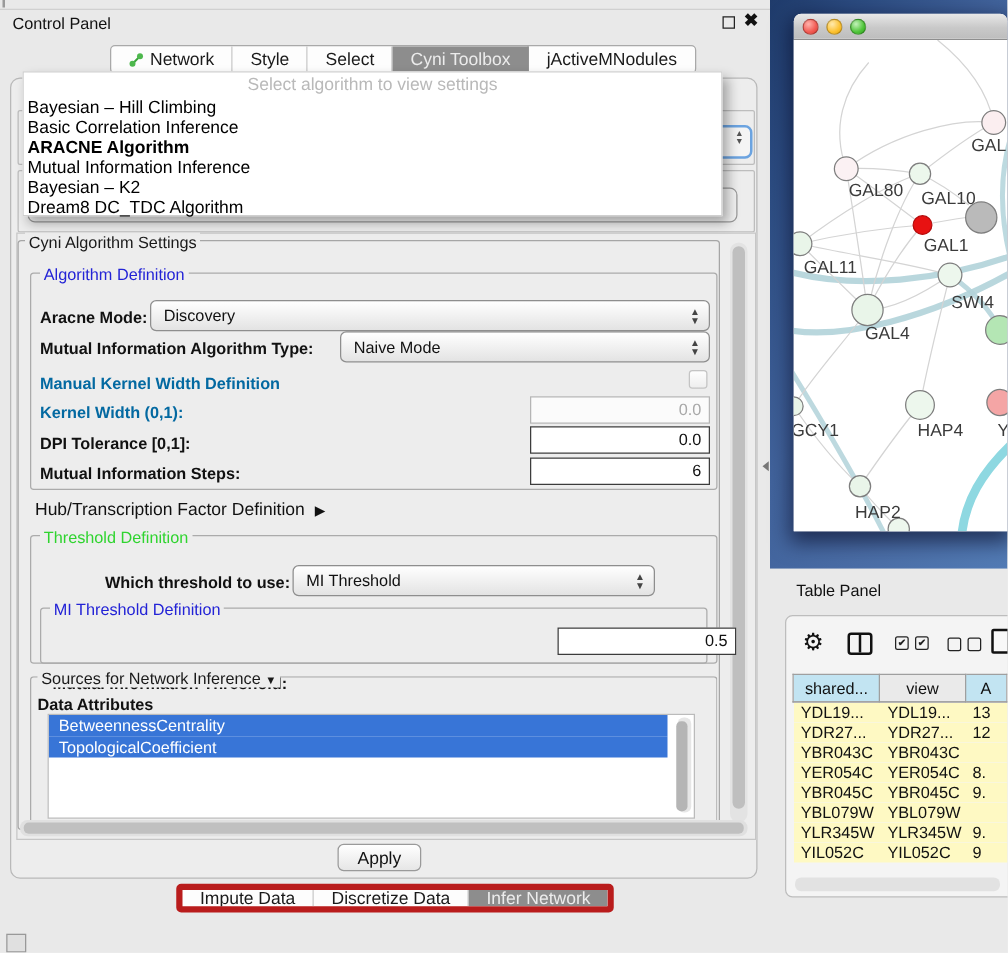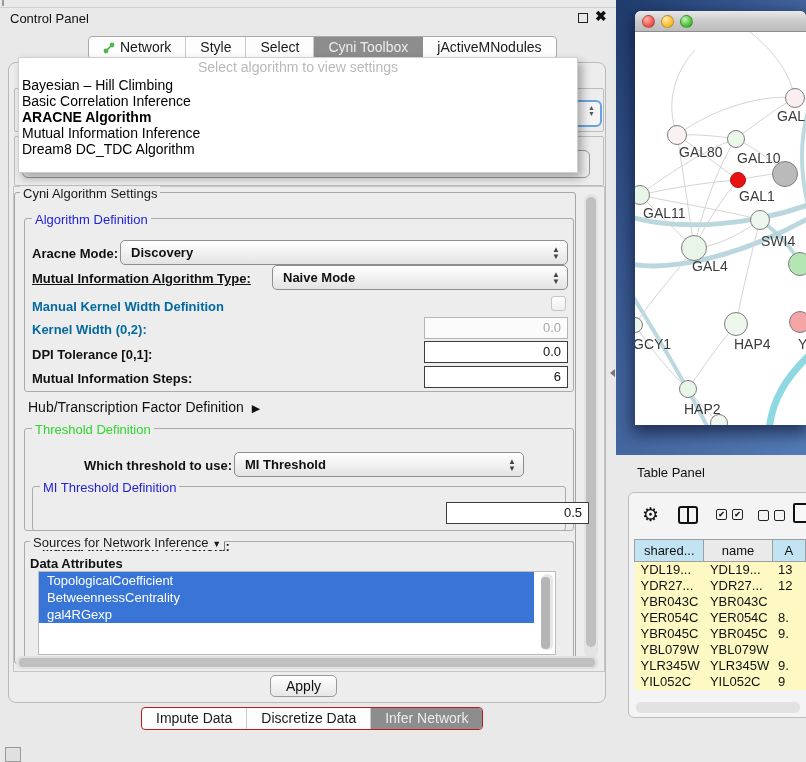--- a/index.html
+++ b/index.html
@@ -47,29 +47,29 @@
   #cyni-box-label { left:20px; top:186px; color:#1a1a1a; }
   
   #v-scroll { left:584px; top:194px; width:14px; height:464px; background:#e3e3e3; border-radius:7px; }
   #v-thumb { left:586px; top:197px; width:10px; height:450px; background:#bfbfbf; border-radius:5px; }
 
   #algdef-box { left:24px; top:218px; width:550px; height:174px; }
   #algdef-label { left:32px; top:212px; color:#2323d6; }
 
   .fldlabel { position:absolute; font-size:13px; font-weight:bold; color:#111; white-space:nowrap; }
   .fldlabel.disabled { color:#0369a1; }
-  .combo { position:absolute; border:1px solid #8e8e8e; border-radius:5px; background:linear-gradient(#ffffff,#e3e3e3); font-size:13px; color:#111; padding-left:10px;font-weight:bold; }
+  .combo { position:absolute; border:1px solid #8e8e8e; border-radius:5px; background:linear-gradient(#ffffff,#e3e3e3); font-size:13px; color:#111; padding-left:10px; }
   .combo .spin { position:absolute; right:7px; top:50%; transform:translateY(-50%); font-size:8px; line-height:7px; color:#444; text-align:center; }
   .tfield { position:absolute; background:#fff; font-size:13px; text-align:right; padding-right:6px; color:#111; }
   .tfield.dark { border:1.5px solid #3c3c3c; }
   .tfield.lite { border:1px solid #b5b5b5; background:#fbfbfb; color:#a8a8a8; }
 
   #aracne-label { left:32px; top:246px;text-align:center; }
   #aracne-combo { left:120px; top:240px; width:448px; height:25px; line-height:23px; }
-  #mitype-label { left:32px; top:271px;text-decoration:underline; }
+  #mitype-label { left:32px; top:271px; }
   #mitype-combo { left:272px; top:265px; width:296px; height:25px; line-height:23px; }
   #manual-label { left:32px; top:299px; }
   #manual-check { left:551px; top:296px; width:15px; height:15px; border:1px solid #c4c4c4; border-radius:3px; background:linear-gradient(#fefefe,#eeeeee); }
   #kernel-label { left:32px; top:322px; }
   #kernel-field { left:424px; top:317px; width:144px; height:22px; line-height:20px; }
   #dpi-label { left:32px; top:347px; }
   #dpi-field { left:424px; top:341px; width:144px; height:22px; line-height:19px; }
   #misteps-label { left:32px; top:371px; }
   #misteps-field { left:424px; top:366px; width:144px; height:22px; line-height:19px; }
 
@@ -92,21 +92,21 @@
   #attr-list { left:38px; top:571px; width:518px; height:84px; background:#fff; border:1px solid #bbb; overflow:hidden; }
   .attr-item { height:17px; line-height:17px; font-size:13px; color:#fff; padding-left:8px; width:495px; }
   #attr-scroll { position:absolute; right:2px; top:2px; width:11px; height:76px; background:#e6e6e6; border-radius:5px; }
   #attr-thumb { position:absolute; right:3px; top:3px; width:9px; height:72px; background:#b5b5b5; border-radius:4px; }
 
   #h-scroll { left:16px; top:656px; width:582px; height:13px; background:#e0e0e0; border-radius:6px; }
   #h-thumb { left:19px; top:658px; width:576px; height:9px; background:#c0c0c0; border-radius:4px; }
 
   #apply-btn { left:270px; top:675px; width:67px; height:22px; border:1px solid #9a9a9a; border-radius:5px; background:linear-gradient(#ffffff,#e6e6e6); font-size:14px; color:#111; text-align:center; line-height:20px; }
 
-  #bottom-tabs { left:141px; top:707px; height:23px; display:flex; background:#fdfdfd; border:1px solid #b91c1c; border-radius:4px; overflow:hidden; }
+  #bottom-tabs { left:141px; top:707px; height:23px; display:flex; background:#fdfdfd; border:5px solid #b91c1c; border-radius:4px; overflow:hidden; }
 
   #bl-icon { left:5px; top:747px; width:16px; height:15px; border:1.5px solid #999; background:#e0e0e0; }
   #splitter-arrow { left:610px; top:369px; width:0; height:0; border-top:4px solid transparent; border-bottom:4px solid transparent; border-right:5px solid #777; }
 
   
   #desktop { left:616px; top:0; width:190px; height:455px; background:linear-gradient(115deg,#1f3b6b 0%,#2c4c82 18%,#41639c 45%,#4a6da6 70%,#527bb5 100%); }
   #net-window { position:absolute; left:19px; top:11px; width:171px; height:414px; border-radius:6px 6px 0 0; background:#fff; box-shadow:0 6px 16px 3px rgba(0,0,25,0.55); }
   #net-titlebar { position:absolute; left:0; top:0; width:171px; height:21px; border-radius:6px 6px 0 0; background:linear-gradient(#e8e8e8,#c9c9c9 55%,#bdbdbd); border-bottom:1px solid #8e8e8e; }
   .tl { position:absolute; top:4px; width:13px; height:13px; border-radius:50%; border:1px solid rgba(0,0,0,0.25); }
   #tl-red { left:7px; background:radial-gradient(circle at 35% 30%,#ffb3ad,#f25a52 60%,#d43b32); }
@@ -174,20 +174,21 @@
       <span class="mini-spin">▲<br>▼</span>
     </div>
   <div id="ghost-combo2" class="abs"></div>
 
   <div id="algo-dropdown" class="abs">
     <div id="algo-placeholder">Select algorithm to view settings</div>
   <div class="dd-item">Bayesian – Hill Climbing</div>
       <div class="dd-item">Basic Correlation Inference</div>
       <div class="dd-item bold">ARACNE Algorithm</div>
       <div class="dd-item">Mutual Information Inference</div>
+      <div class="dd-item">Bayesian – K2</div>
       <div class="dd-item">Dream8 DC_TDC Algorithm</div>
     </div>
 
   <div id="settings-wrap" class="abs"></div>
   <div id="cyni-box" class="gbox"></div>
   <div id="cyni-box-label" class="gbox-label">Cyni Algorithm Settings</div>
   <div id="v-scroll" class="abs"></div>
   <div id="v-thumb" class="abs"></div>
 
   <div id="algdef-box" class="gbox"></div>
@@ -195,21 +196,21 @@
 
   <div id="aracne-label" class="fldlabel">Aracne Mode:</div>
   <div id="aracne-combo" class="combo"><span>Discovery</span><span class="spin">▲<br>▼</span></div>
 
   <div id="mitype-label" class="fldlabel">Mutual Information Algorithm Type:</div>
   <div id="mitype-combo" class="combo"><span>Naive Mode</span><span class="spin">▲<br>▼</span></div>
 
   <div id="manual-label" class="fldlabel disabled">Manual Kernel Width Definition</div>
   <div id="manual-check" class="abs"></div>
 
-  <div id="kernel-label" class="fldlabel disabled">Kernel Width (0,2):</div>
+  <div id="kernel-label" class="fldlabel disabled">Kernel Width (0,1):</div>
   <div id="kernel-field" class="tfield lite">0.0</div>
 
   <div id="dpi-label" class="fldlabel">DPI Tolerance [0,1]:</div>
   <div id="dpi-field" class="tfield dark">0.0</div>
 
   <div id="misteps-label" class="fldlabel">Mutual Information Steps:</div>
   <div id="misteps-field" class="tfield dark">6</div>
 
   <div id="hub-row" class="abs"><span>Hub/Transcription Factor Definition</span><span id="hub-arrow">▶</span></div>
 
@@ -221,23 +222,22 @@
 
   <div id="mithr-box" class="gbox"></div>
   <div id="mithr-label" class="gbox-label">MI Threshold Definition</div>
   <div id="mit-label" class="fldlabel">Mutual Information Threshold:</div>
   <div id="mit-field" class="tfield dark">0.5</div>
 
   <div id="src-box" class="gbox"></div>
   <div id="src-label" class="gbox-label"><span>Sources for Network Inference</span> <span id="src-arrow">▼</span></div>
   <div id="dataattr-label" class="abs">Data Attributes</div>
   <div id="attr-list" class="abs">
+      <div class="attr-item" style="background: rgb(56, 117, 215);">BetweennessCentrality</div>
       <div class="attr-item" style="background: rgb(56, 117, 215);">TopologicalCoefficient</div>
-      <div class="attr-item" style="background: rgb(56, 117, 215);">BetweennessCentrality</div>
-      <div class="attr-item" style="background: rgb(56, 117, 215);">gal4RGexp</div>
       <div id="attr-scroll">
         <div id="attr-thumb"></div>
       </div>
   </div>
 
   <div id="h-scroll" class="abs"></div>
   <div id="h-thumb" class="abs"></div>
 
   <div id="apply-btn" class="abs">Apply</div>
 
@@ -312,21 +312,21 @@
   <div id="pane-icon"></div>
   <div class="cb" style="left:100px; top:54px;">✔</div>
   <div class="cb" style="left:116px; top:54px;">✔</div>
   <div class="cb" style="left:142px; top:55px;"></div>
   <div class="cb" style="left:158px; top:55px;"></div>
   <div id="doc-icon"></div>
   <table id="nodetable">
     <thead>
         <tr>
           <th class="hl" style="width: 78px;">shared...</th>
-          <th class="plain" style="width: 74px;">name</th>
+          <th class="plain" style="width: 74px;">view</th>
           <th class="hl" style="width: 60px;">A</th>
         </tr>
       </thead>
     <tbody>
         <tr>
           <td>YDL19...</td>
           <td>YDL19...</td>
           <td>13</td>
         </tr>
         <tr>

